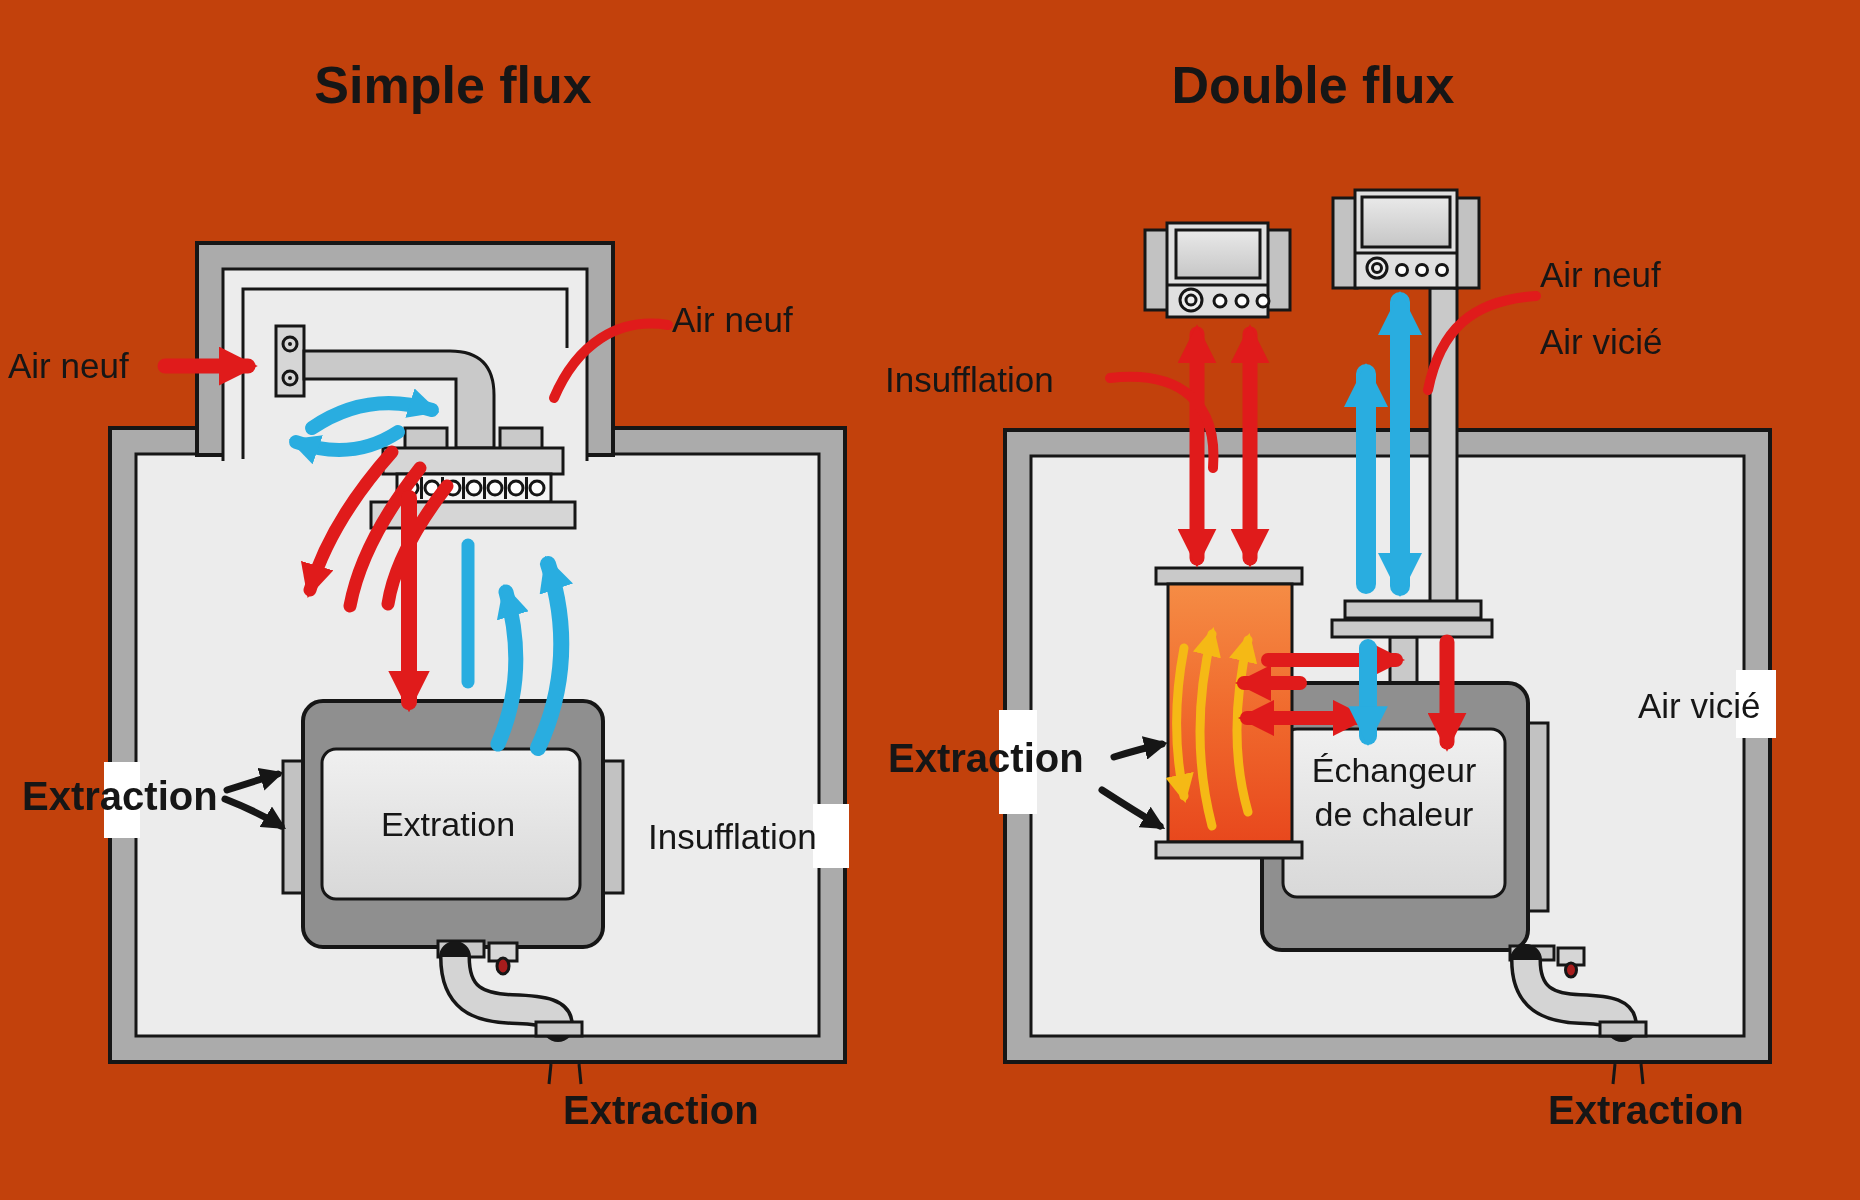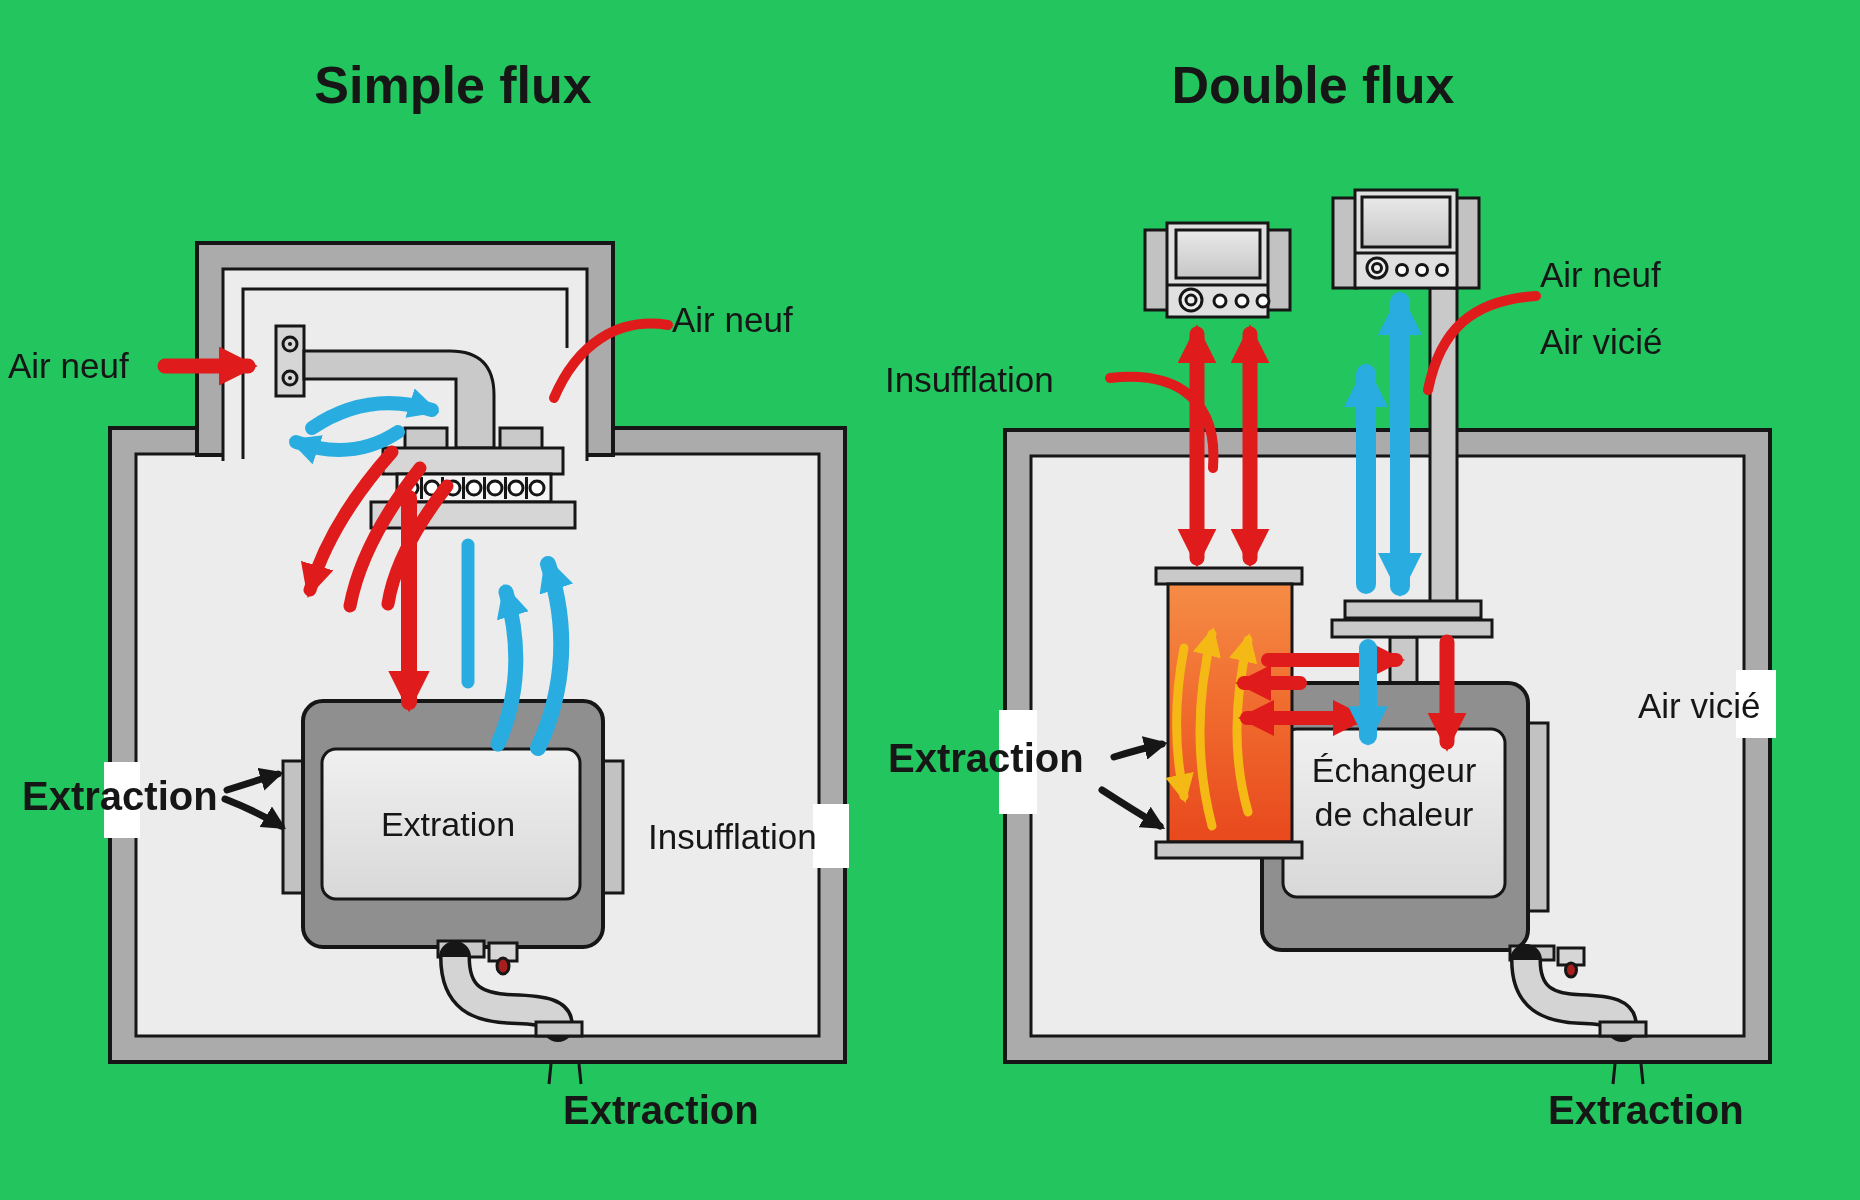--- a/index.html
+++ b/index.html
@@ -1,16 +1,16 @@
 <!DOCTYPE html>
 <html style="--fresh-air-red: #e01b1b; --stale-air-blue: #29ade0; --heat-yellow: #f5b915; --wall-gray: #ababab; --interior-gray: #ececec; --unit-gray: #8f8f8f; --duct-gray: #c9c9c9; --exchanger-orange-top: #f58c45; --exchanger-orange-bottom: #e8481d; --outline-black: #161616; --valve-dark-red: #a81d1d;"><head>
 <meta charset="utf-8">
 <style>
   html,body{margin:0;padding:0;background:#ffffff;}
-  .stage{position:relative;width:1860px;height:1200px;background:#22c55e;overflow:hidden;}
+  .stage{position:relative;width:1860px;height:1200px;background:#c2410c;overflow:hidden;}
   svg{display:block;}
   .title{font:700 52px "Liberation Sans",sans-serif;fill:#161616;}
   .lbl{font:400 35px "Liberation Sans",sans-serif;fill:#161616;}
   .lblb{font:700 40px "Liberation Sans",sans-serif;fill:#161616;}
   .boxlbl{font:400 34px "Liberation Sans",sans-serif;fill:#161616;}
   .wall{fill:var(--wall-gray,#ababab);stroke:var(--outline-black,#161616);stroke-width:4;}
   .inner{fill:var(--interior-gray,#ececec);stroke:var(--outline-black,#161616);stroke-width:3;}
   .innerfill{fill:var(--interior-gray,#ececec);}
   .edge{fill:none;stroke:var(--outline-black,#161616);stroke-width:3;}
   .metal{fill:#d6d6d6;stroke:var(--outline-black,#161616);stroke-width:3;}

